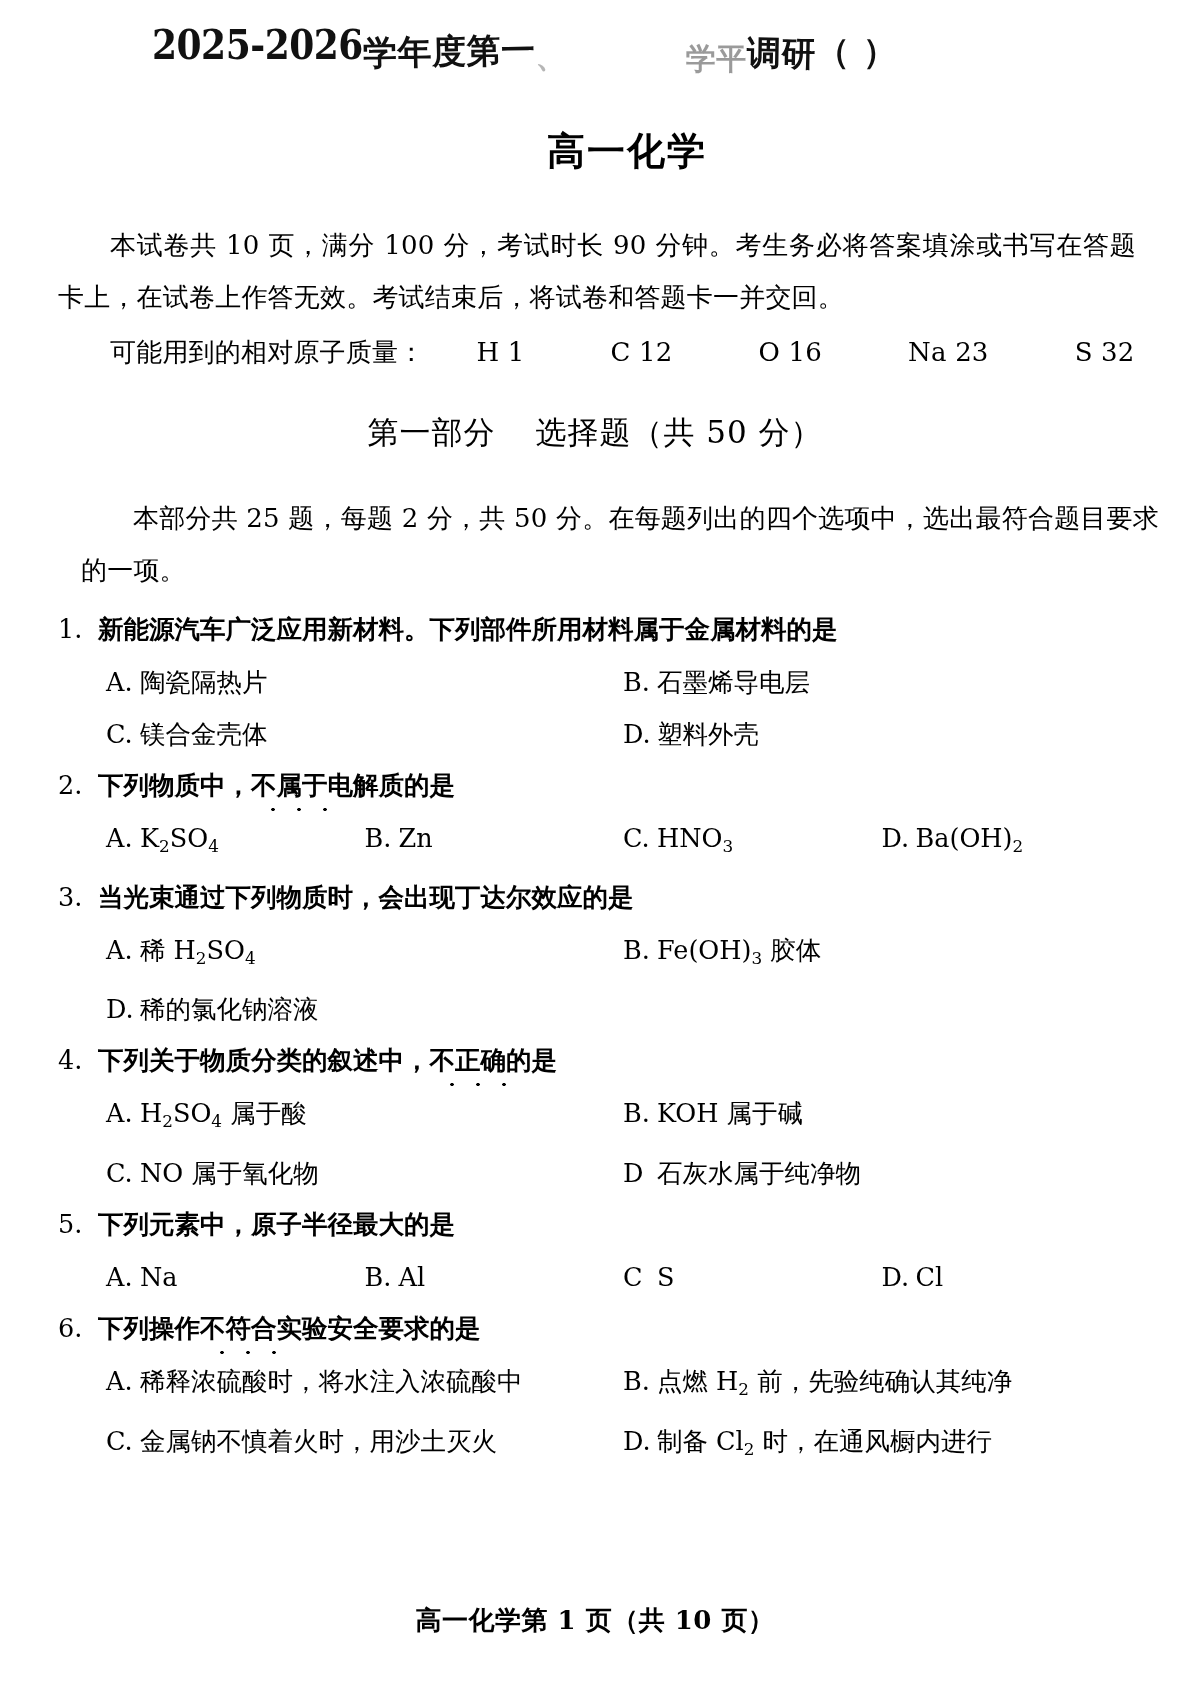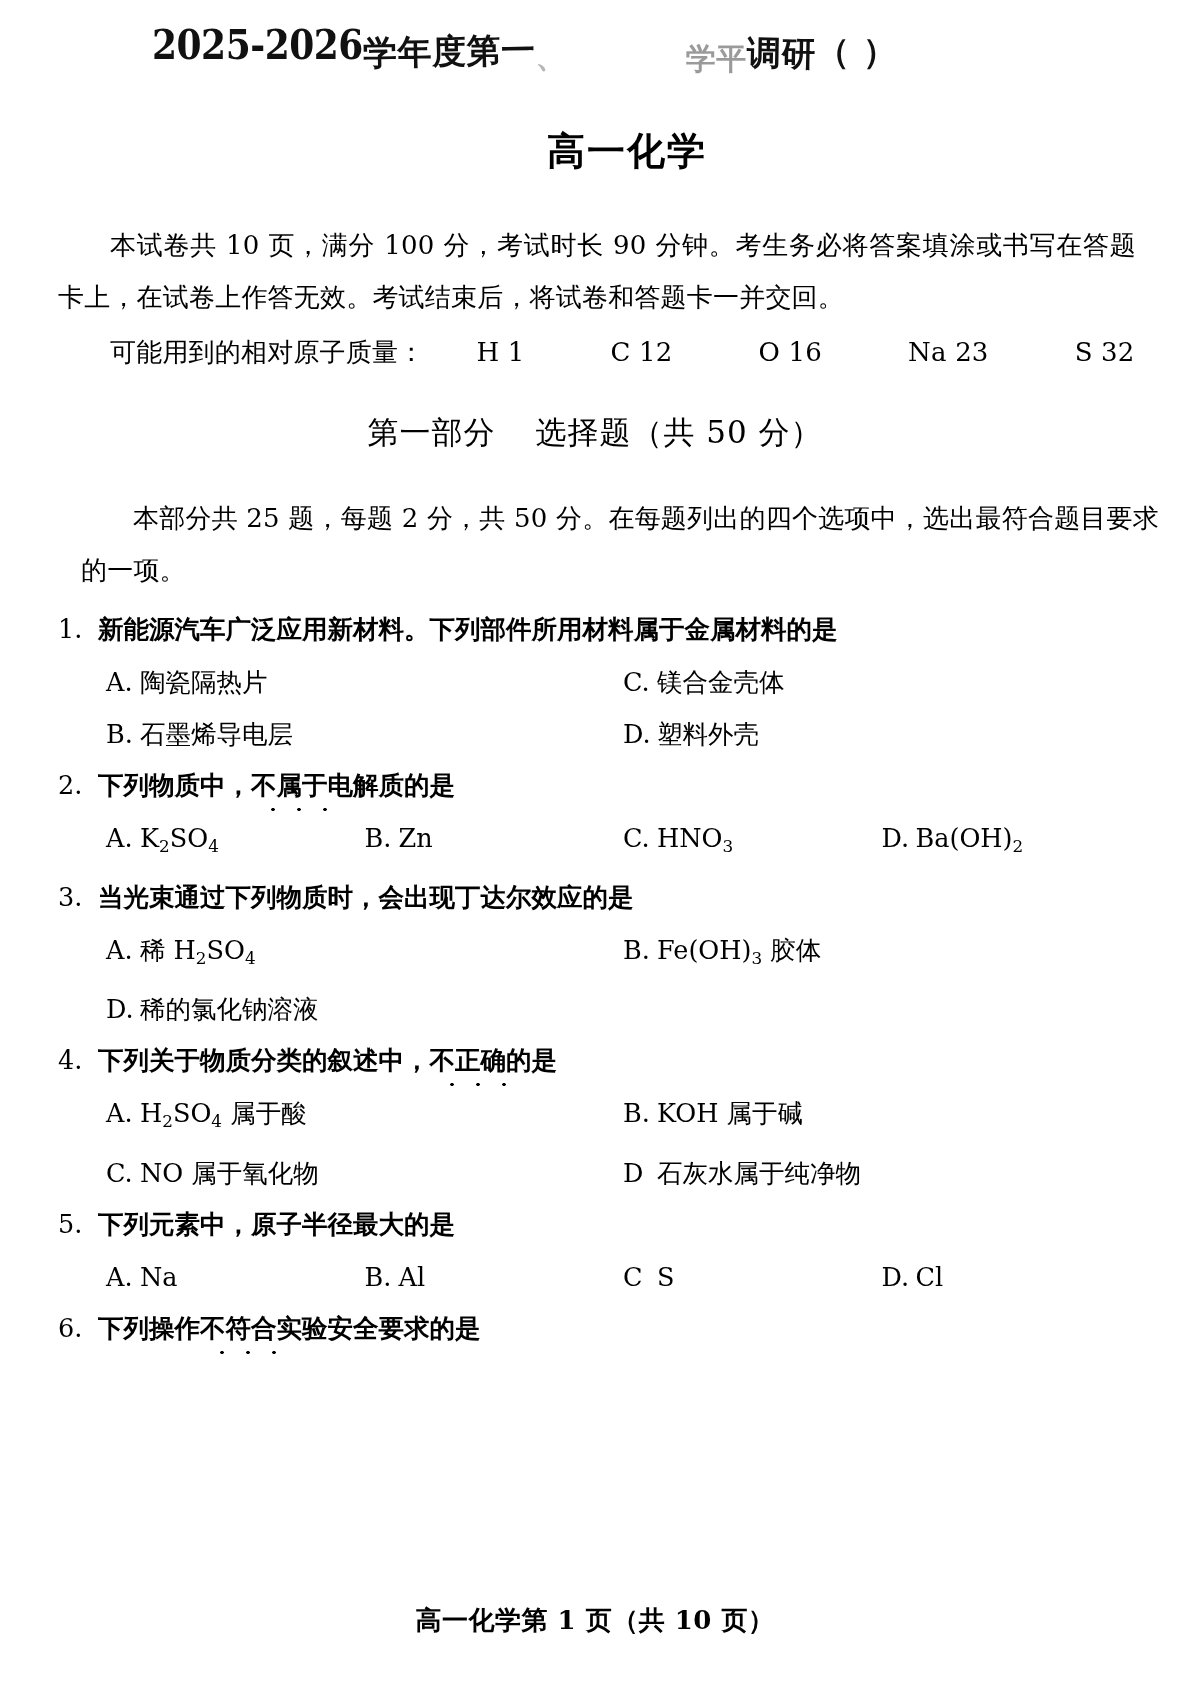--- a/index.html
+++ b/index.html
@@ -215,22 +215,22 @@
   <div class="para part-instr">本部分共 25 题，每题 2 分，共 50 分。在每题列出的四个选项中，选出最符合题目要求的一项。</div>
 
   <div class="qlist">
       <div class="question">
         <div class="qstem">
           <span class="qnum">1.</span>
           <span class="qtext">新能源汽车广泛应用新材料。下列部件所用材料属于金属材料的是</span>
         </div>
         <div class="opts two">
           <div class="opt"><span class="lbl">A.</span><span class="val">陶瓷隔热片</span></div>
+          <div class="opt"><span class="lbl">B.</span><span class="val">石墨烯导电层</span></div>
           <div class="opt"><span class="lbl">C.</span><span class="val">镁合金壳体</span></div>
-          <div class="opt"><span class="lbl">B.</span><span class="val">石墨烯导电层</span></div>
           <div class="opt"><span class="lbl">D.</span><span class="val">塑料外壳</span></div>
         </div>
       </div>
       <div class="question">
         <div class="qstem">
           <span class="qnum">2.</span>
           <span class="qtext">下列物质中，<span class="dotted">不属于</span>电解质的是</span>
         </div>
         <div class="opts four">
           <div class="opt"><span class="lbl">A.</span><span class="val">K<sub>2</sub>SO<sub>4</sub></span></div>
@@ -272,18 +272,24 @@
           <div class="opt"><span class="lbl">B.</span><span class="val">Al</span></div>
           <div class="opt"><span class="lbl">C</span><span class="val">S</span></div>
           <div class="opt"><span class="lbl">D.</span><span class="val">Cl</span></div>
         </div>
       </div>
       <div class="question">
         <div class="qstem">
           <span class="qnum">6.</span>
           <span class="qtext">下列操作<span class="dotted">不符合</span>实验安全要求的是</span>
         </div>
+        <div class="opts two">
+          <div class="opt"><span class="lbl">A.</span><span class="val">稀释浓硫酸时，将水注入浓硫酸中</span></div>
+          <div class="opt"><span class="lbl">B.</span><span class="val">点燃 H<sub>2</sub> 前，先验纯确认其纯净</span></div>
+          <div class="opt"><span class="lbl">C.</span><span class="val">金属钠不慎着火时，用沙土灭火</span></div>
+          <div class="opt"><span class="lbl">D.</span><span class="val">制备 Cl<sub>2</sub> 时，在通风橱内进行</span></div>
+        </div>
       </div>
     </div>
 
   <div class="footer">高一化学第 1 页（共 10 页）</div>
 
 </div>
 
 </body></html>

